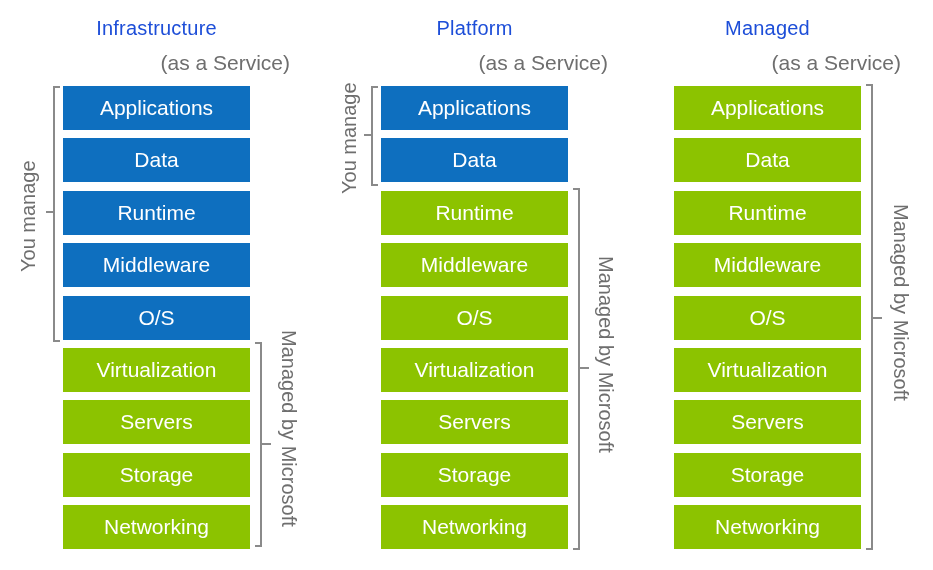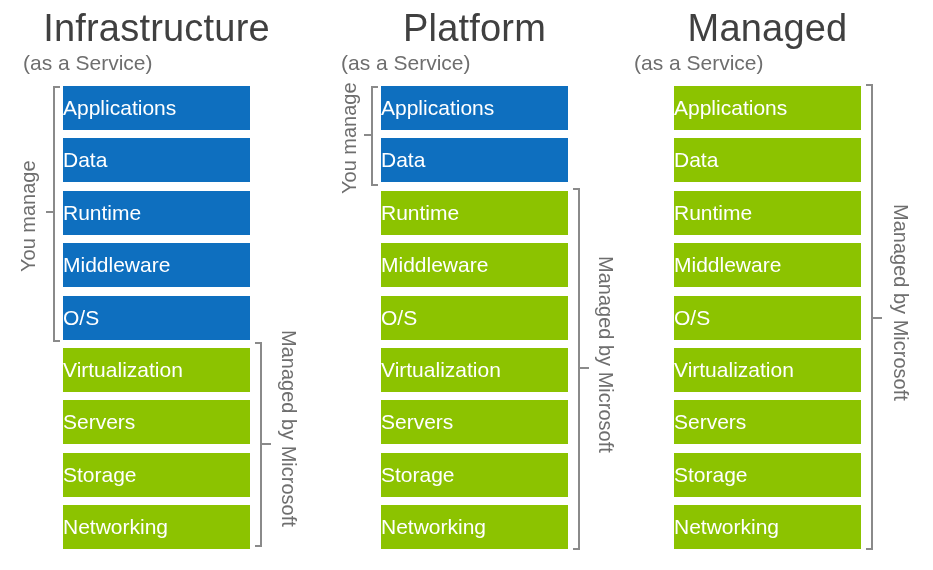--- a/index.html
+++ b/index.html
@@ -1,24 +1,24 @@
 <!DOCTYPE html>
 <html><head>
 <meta charset="utf-8">
 <style>
   html, body { margin: 0; padding: 0; background: #ffffff; }
   body { width: 933px; height: 570px; position: relative; overflow: hidden;
          font-family: "Liberation Sans", "DejaVu Sans", sans-serif; color: #6b6b6b; }
   .col { position: absolute; top: 0; width: 187px; }
   .col-title { position: absolute; top: 10px; left: -40px; width: 267px; text-align: center;
-               font-size: 38px; color: #404040; line-height: 36px; letter-spacing: 0.2px; }
-  .col-sub { position: absolute; top: 50px; left: -40px; width: 267px; text-align: left;
+               font-size: 20px; color: #1d4ed8; line-height: 36px; letter-spacing: 0.2px; }
+  .col-sub { position: absolute; top: 50px; left: -40px; width: 267px; text-align: right;
              font-size: 21px; color: #6e6e6e; line-height: 26px; }
   .box { position: absolute; left: 0; width: 187px; height: 44px; color: #ffffff;
-         font-size: 21px; line-height: 44px; }
+         font-size: 21px; line-height: 44px; text-align: center; }
   .box.you { background: #0e6fbf; }
   .box.ms { background: #8cc300; }
   .bracket { position: absolute; border: 2px solid #8a8a8a; }
   .bracket.left { border-right: none; width: 5px; }
   .bracket.right { border-left: none; width: 5px; }
   .tick { position: absolute; height: 2px; width: 9px; background: #8a8a8a; }
   .vlabel { position: absolute; font-size: 20px; color: #6e6e6e; white-space: nowrap;
             line-height: 24px; }
   .vlabel.up { transform: rotate(-90deg); transform-origin: 0 0; }
   .vlabel.down { transform: rotate(90deg); transform-origin: 0 0; }

